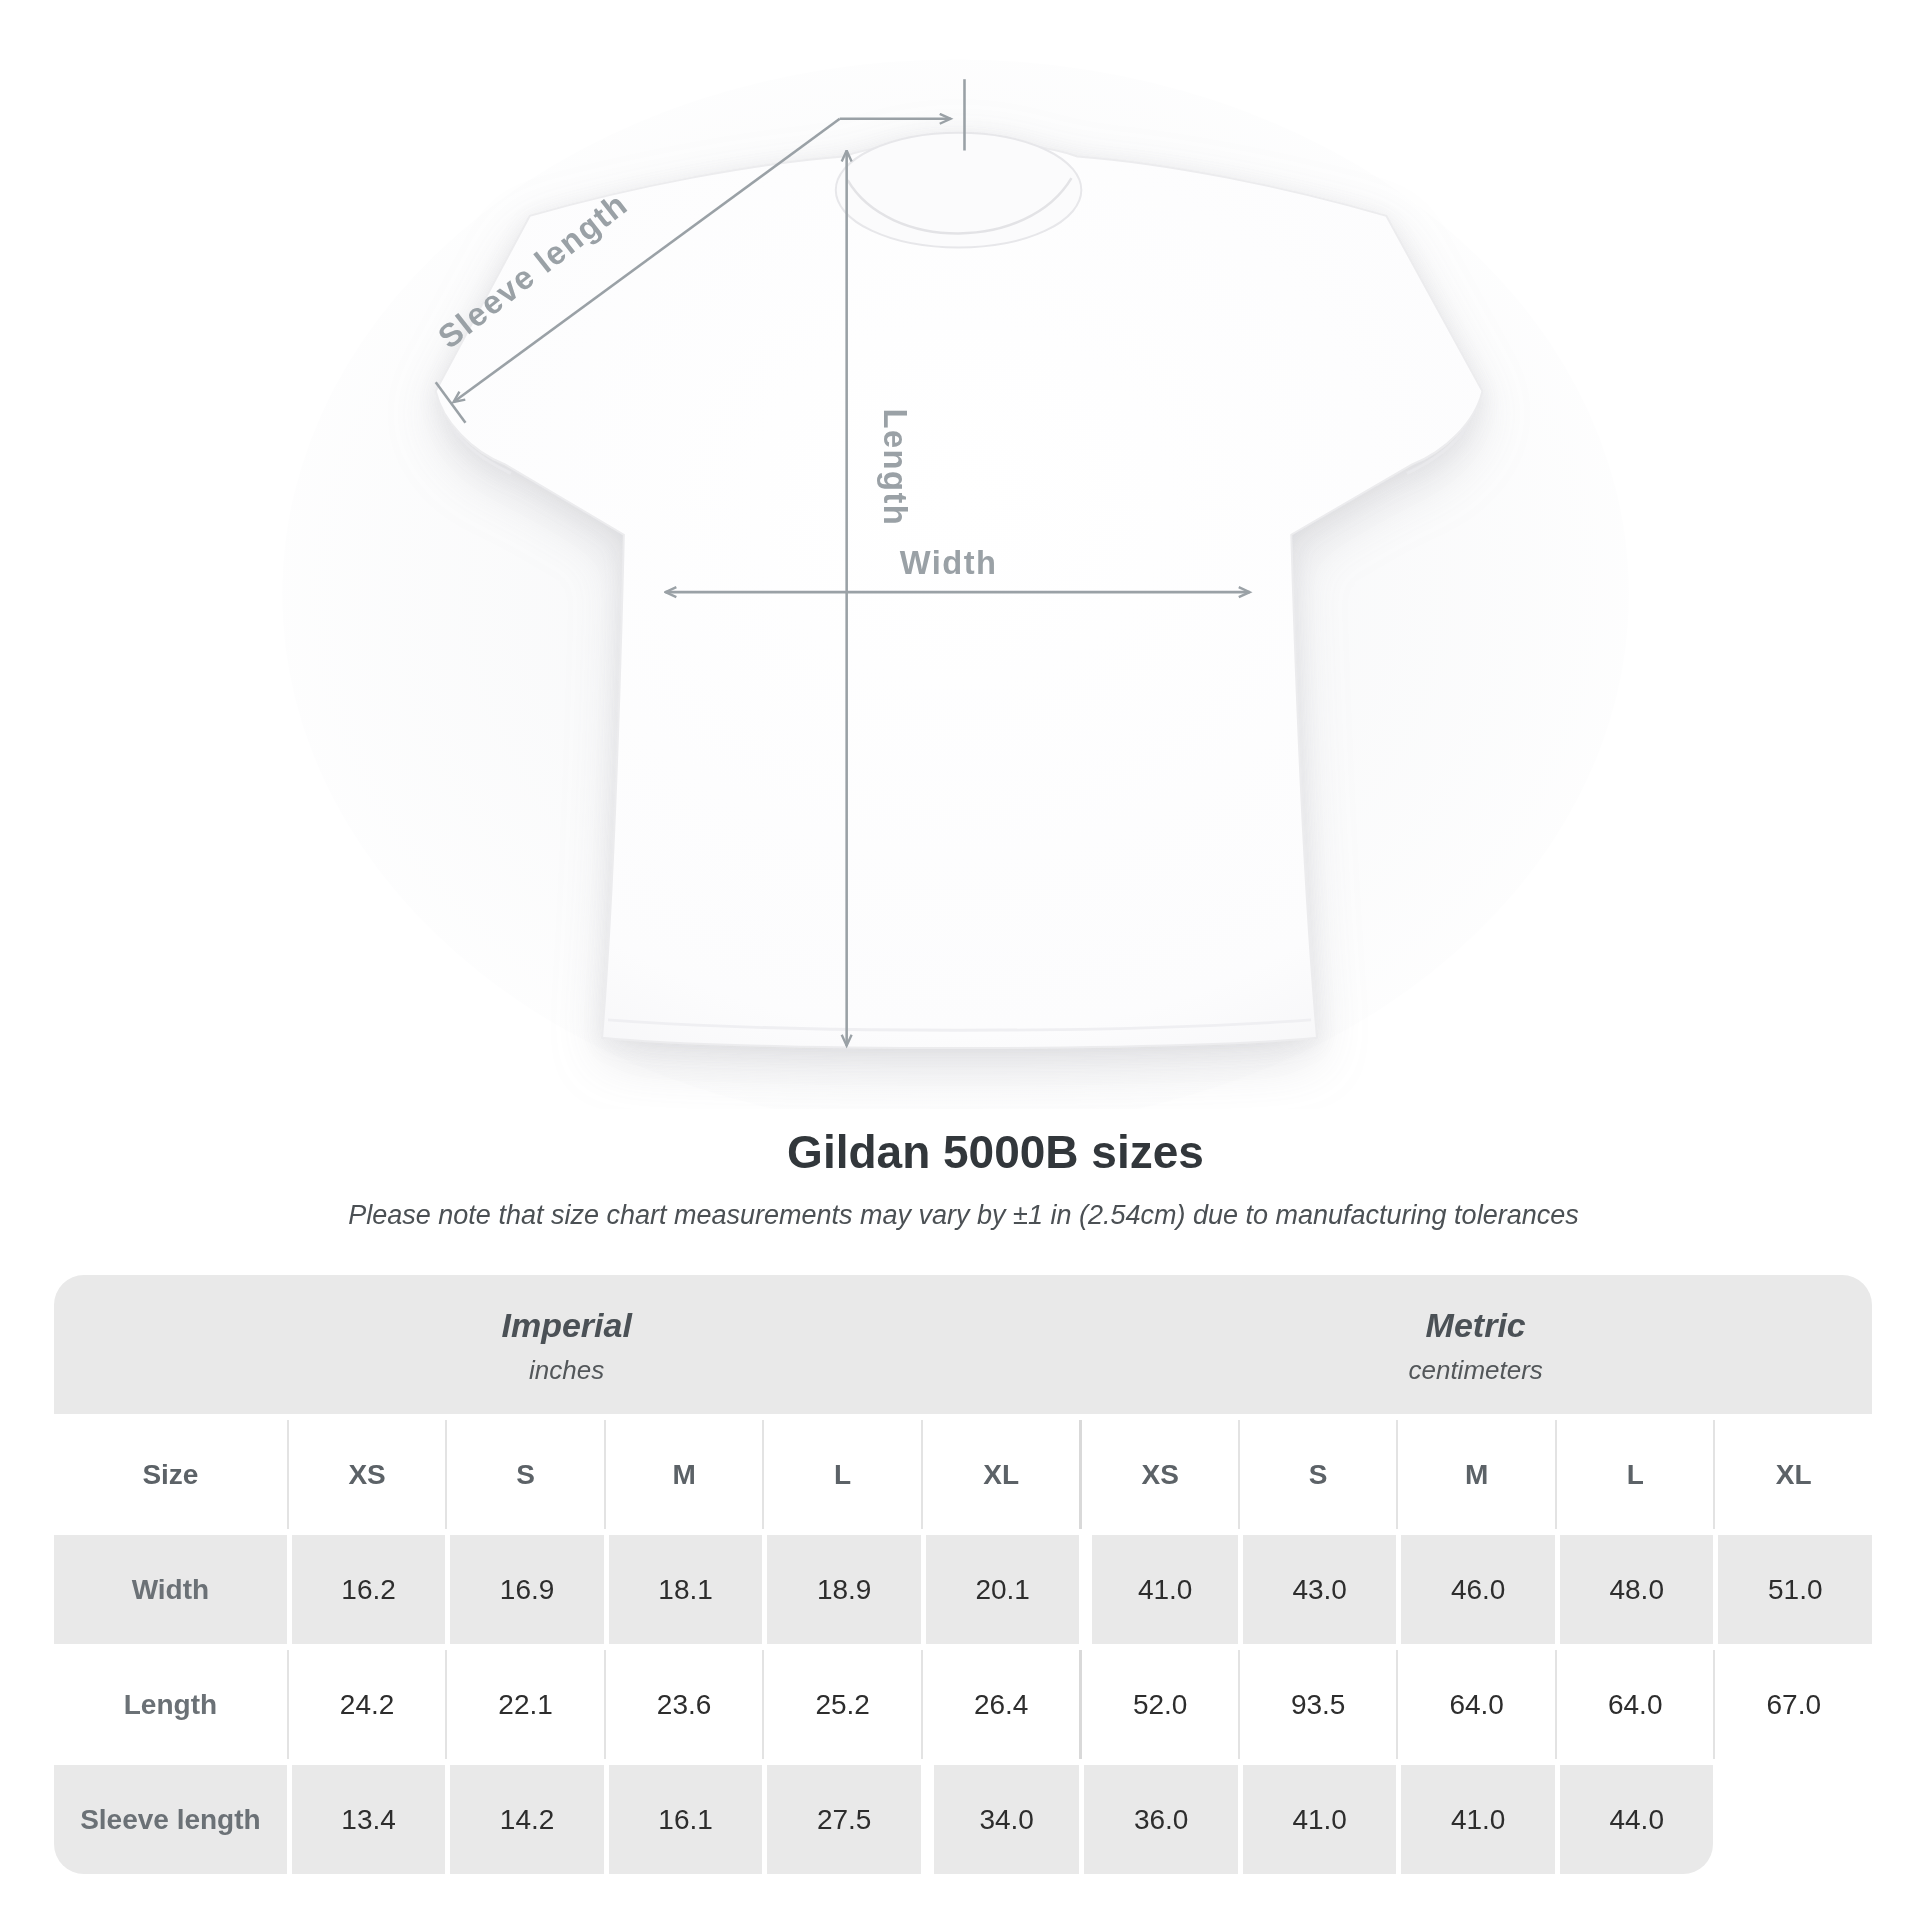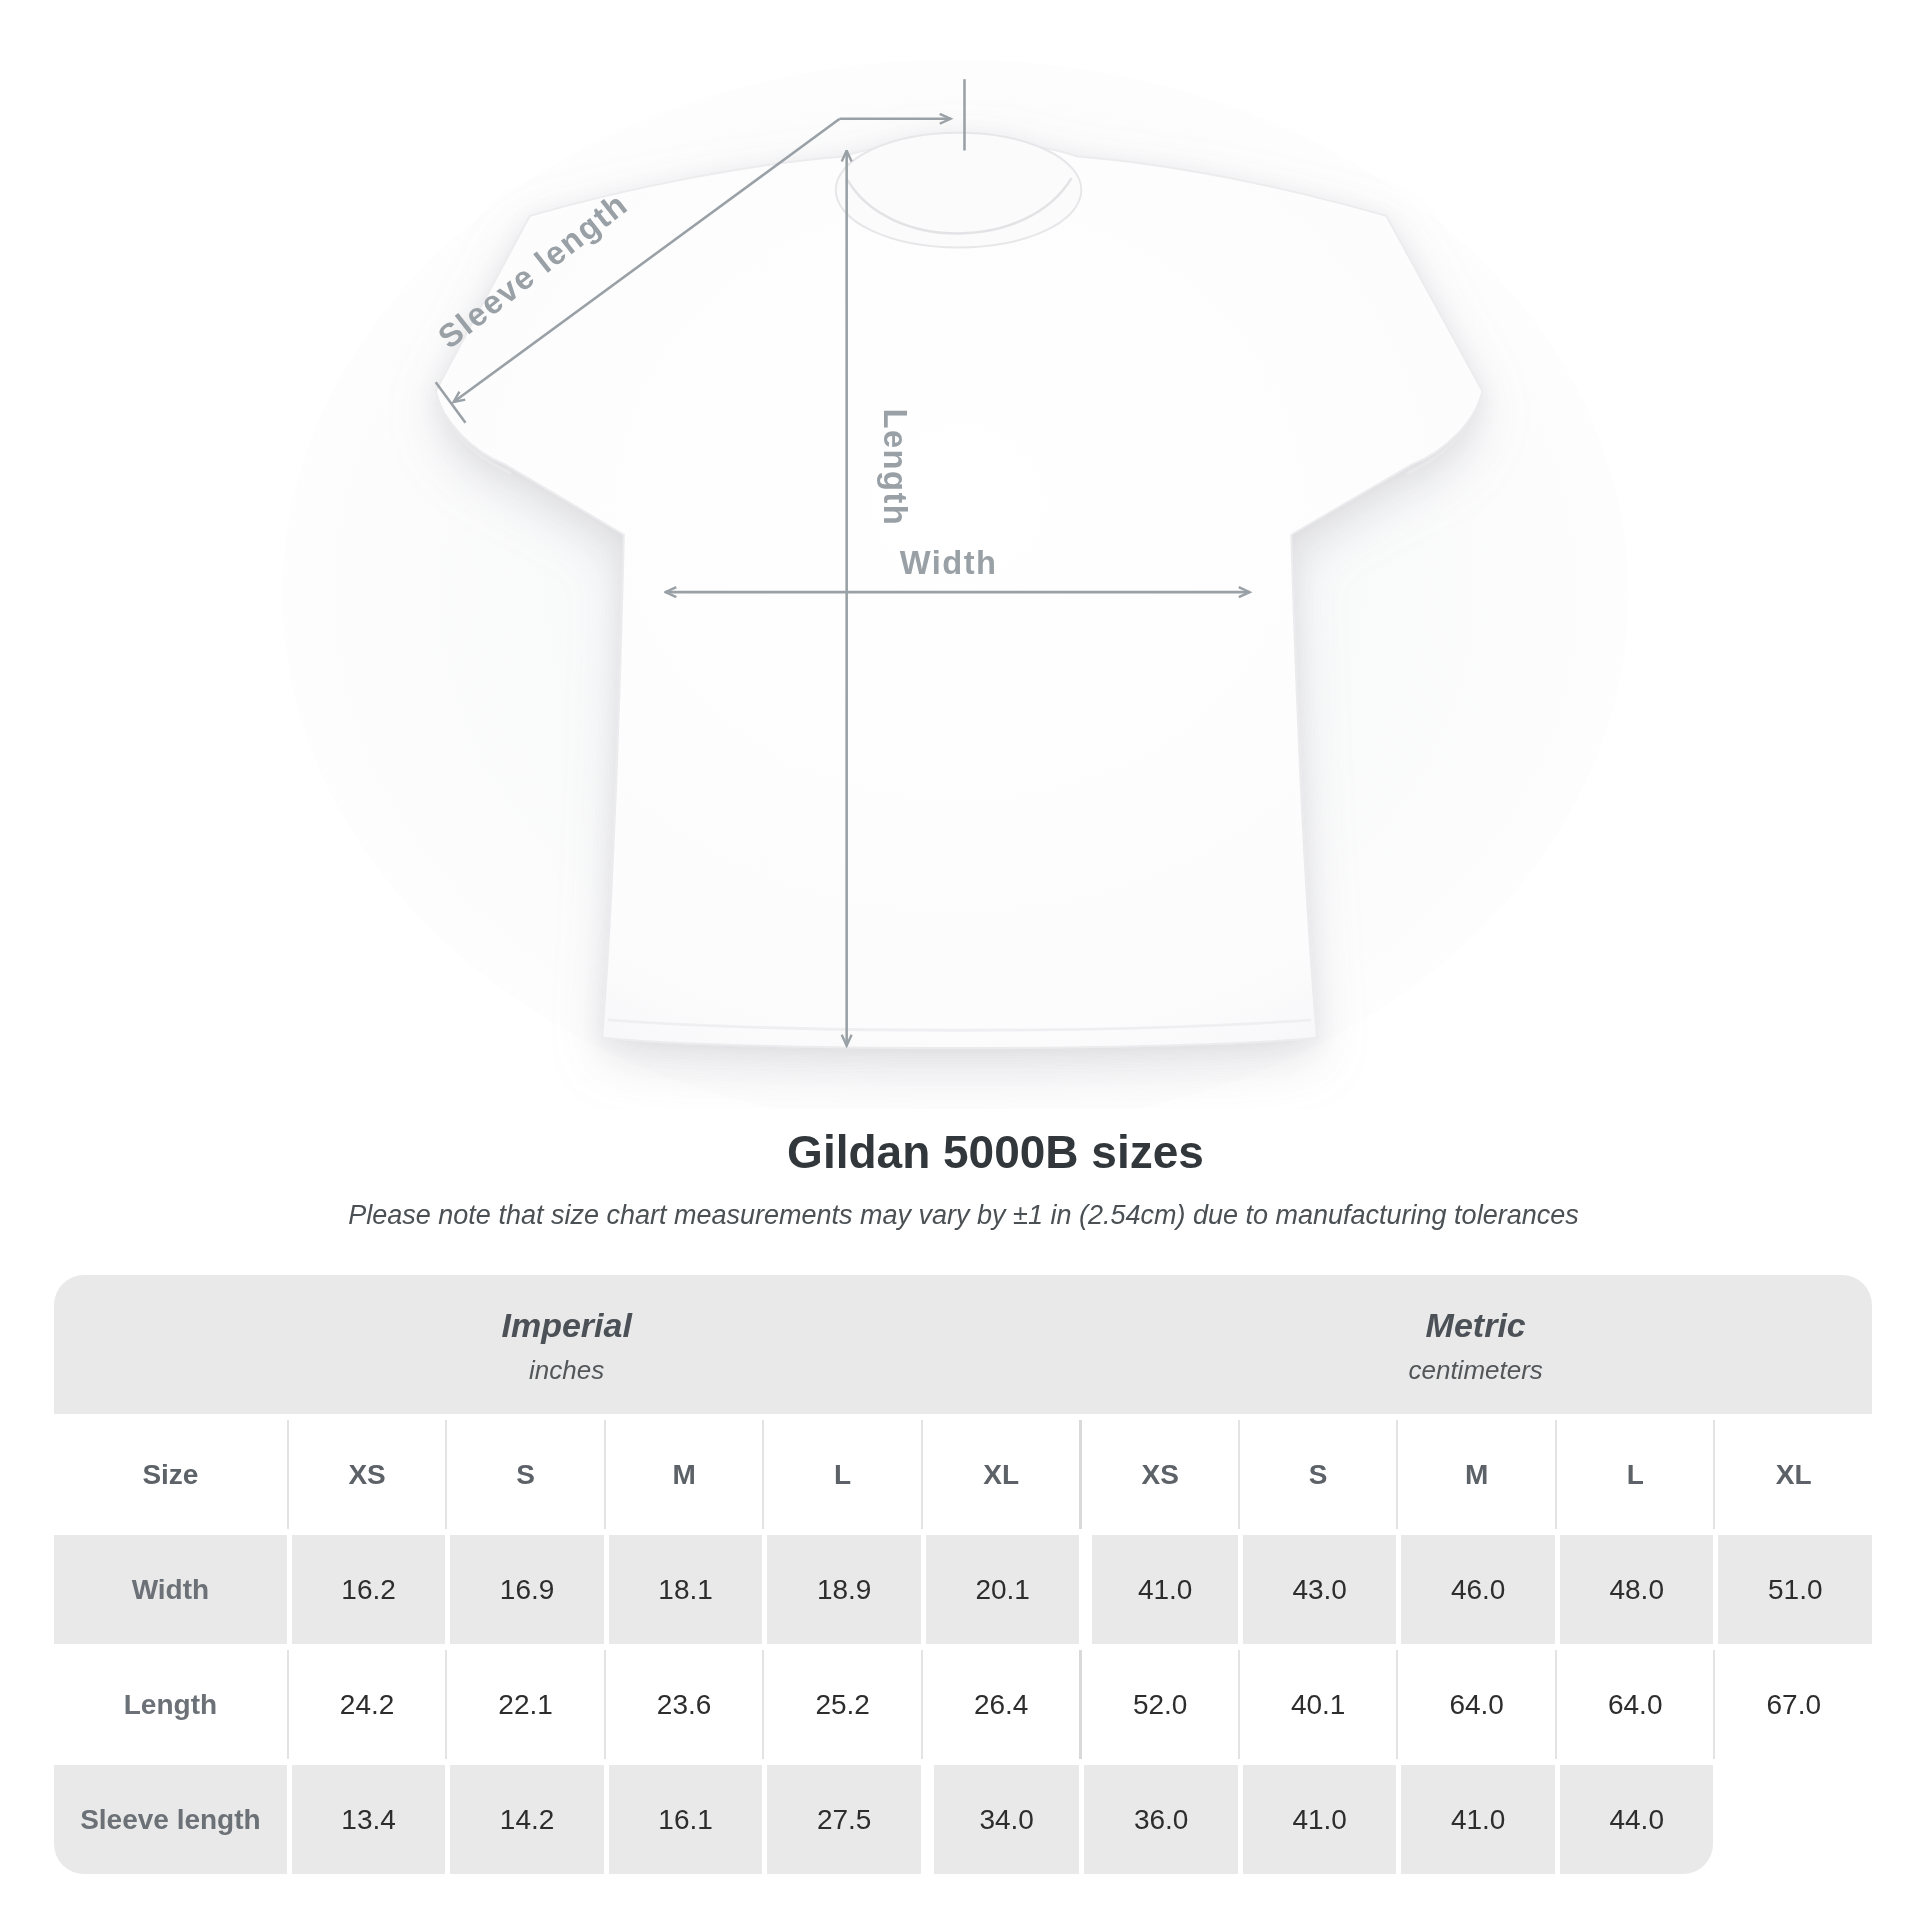--- a/index.html
+++ b/index.html
@@ -153,21 +153,21 @@
   </div>
 
   <div class="trow length-row">
     <div class="c lab">Length</div>
     <div class="c">24.2</div>
     <div class="c">22.1</div>
     <div class="c">23.6</div>
     <div class="c">25.2</div>
     <div class="c">26.4</div>
     <div class="c b">52.0</div>
-    <div class="c">40.1</div>
+    <div class="c">93.5</div>
     <div class="c">64.0</div>
     <div class="c">64.0</div>
     <div class="c">67.0</div>
   </div>
 
   <div class="trow gray bottom">
     <div class="c lab">Sleeve length</div>
     <div class="c">13.4</div>
     <div class="c">14.2</div>
     <div class="c">16.1</div>

